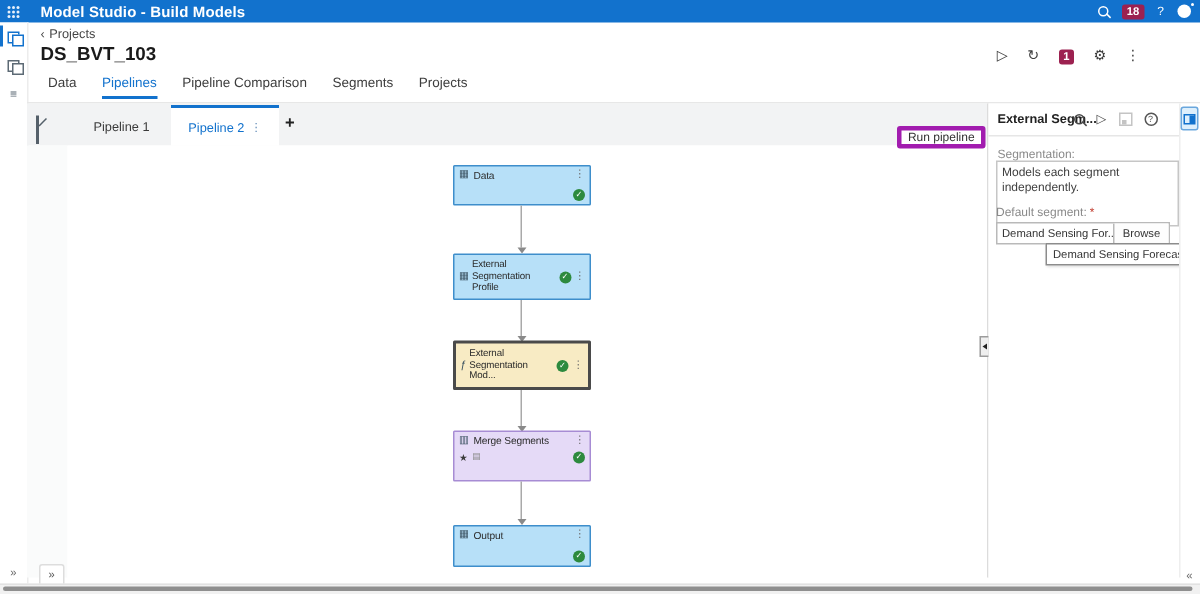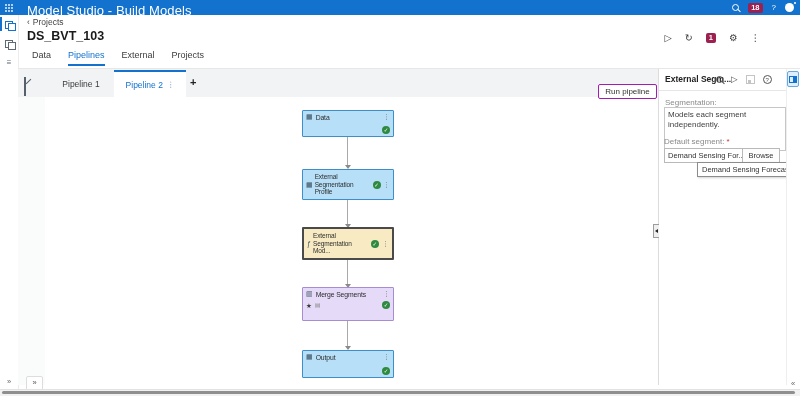--- a/index.html
+++ b/index.html
@@ -5,21 +5,21 @@
   html,body{margin:0;padding:0;}
   body{
     width:800px;height:400px;position:relative;overflow:hidden;
     background:#ffffff;font-family:"Liberation Sans",sans-serif;
     -webkit-font-smoothing:antialiased;color:#222;
   }
   .abs{position:absolute;}
 
   
   .appbar{left:0;top:0;width:800px;height:15px;background:#1272cd;display:flex;align-items:center;}
-  .appbar-title{position:absolute;left:27px;top:3px;font-size:13px;font-weight:400;color:#fff;letter-spacing:.1px;}
+  .appbar-title{position:absolute;left:27px;top:3px;font-size:10px;font-weight:700;color:#fff;letter-spacing:.1px;}
   .appbar-right{position:absolute;right:6px;top:0;height:15px;display:flex;align-items:center;gap:9px;color:#fff;}
   .grid9{position:absolute;left:5px;top:4px;width:8px;height:8px;display:grid;grid-template-columns:repeat(3,1fr);grid-template-rows:repeat(3,1fr);gap:1px;}
   .grid9 i{background:#e8f1fb;border-radius:50%;}
   .mag{display:inline-block;width:5px;height:5px;border:1px solid currentColor;border-radius:50%;position:relative;}
   .mag::after{content:"";position:absolute;width:4px;height:1px;background:currentColor;right:-3px;bottom:-1px;transform:rotate(45deg);}
   .badge{background:#9c2150;color:#fff;font-size:7.5px;font-weight:700;padding:1px 3px;border-radius:2px;line-height:8px;}
   .appbar-help{font-size:8px;color:#fff;}
   .avatar{width:9px;height:9px;border-radius:50%;background:#fff;position:relative;}
   .avatar::after{content:"";position:absolute;right:-2px;top:-1px;width:2px;height:2px;border-radius:50%;background:#fff;}
 
@@ -50,21 +50,21 @@
   .ptab{position:absolute;top:70px;height:27px;display:flex;align-items:center;justify-content:center;font-size:8.5px;color:#3a3a3a;box-sizing:border-box;gap:4px;text-align:right;}
   .ptab1{left:48px;width:66px;}
   .ptab2{left:114px;width:72px;background:#fff;border-top:2px solid #1272cd;color:#1272cd;}
   .ptab-menu{font-size:7.5px;color:#5b87b5;}
   .ptab-add{left:190px;top:75px;position:absolute;font-size:11px;font-weight:700;color:#222;line-height:14px;}
 
   
   .gutter{left:18px;top:97px;width:27px;height:288px;background:#fafbfb;}
   .gutter-expand{position:absolute;left:26px;top:376px;width:15px;height:13px;background:#fff;border:1px solid #ddd;border-radius:2px;font-size:7.5px;color:#555;text-align:center;line-height:12px;}
   .canvas{left:45px;top:97px;width:613px;height:288px;background:#fff;}
-  .run-btn{left:598px;top:84px;width:59px;height:15px;background:#fff;border:1px solid #a21caf;border-radius:2px;font-size:8px;color:#333;display:flex;align-items:center;justify-content:center;box-sizing:border-box;}
+  .run-btn{left:598px;top:84px;width:59px;height:15px;background:#fff;border:3px solid #a21caf;border-radius:2px;font-size:8px;color:#333;display:flex;align-items:center;justify-content:center;box-sizing:border-box;}
 
   .node{left:302px;width:92px;box-sizing:border-box;background:#b7e0f8;border:1px solid #3e8ecb;border-radius:1px;font-size:6.8px;color:#2c2c2c;}
   .node-row{display:flex;align-items:center;padding:2px 3px;gap:3px;}
   .node-icon{font-size:7px;color:#39505f;line-height:8px;}
   .node-label{letter-spacing:-0.1px;}
   .node-label.two{width:56px;font-size:6.5px;line-height:7.5px;}
   .node-menu{margin-left:auto;color:#6b6b6b;font-size:7px;line-height:8px;}
   .check{width:8px;height:8px;border-radius:50%;background:#2d8a3e;color:#fff;font-size:5.5px;line-height:8px;text-align:center;flex:0 0 auto;}
   .check.corner{position:absolute;right:3px;bottom:2px;}
   .node-selected{background:#f8ebc4;border:2px solid #4a4a4a;}
@@ -157,21 +157,22 @@
   <span class="glyph">▷</span>
   <span class="glyph">↻</span>
   <span class="badge">1</span>
   <span class="glyph">⚙</span>
   <span class="glyph">⋮</span>
 </div>
 
 <div class="abs tabs">
   <span class="tab">Data</span>
   <span class="tab active">Pipelines</span>
-  <span class="tab">External</span>
+  <span class="tab">Pipeline Comparison</span>
+  <span class="tab">Segments</span>
   <span class="tab">Projects</span>
 </div>
 <div class="abs tabs-divider"></div>
 
 <div class="abs tabstrip"></div>
 <div class="expand-btn"><span class="expand-ic"></span></div>
 <div class="ptab ptab1">
     <span>Pipeline 1</span>
   </div>
 <div class="ptab ptab2">

